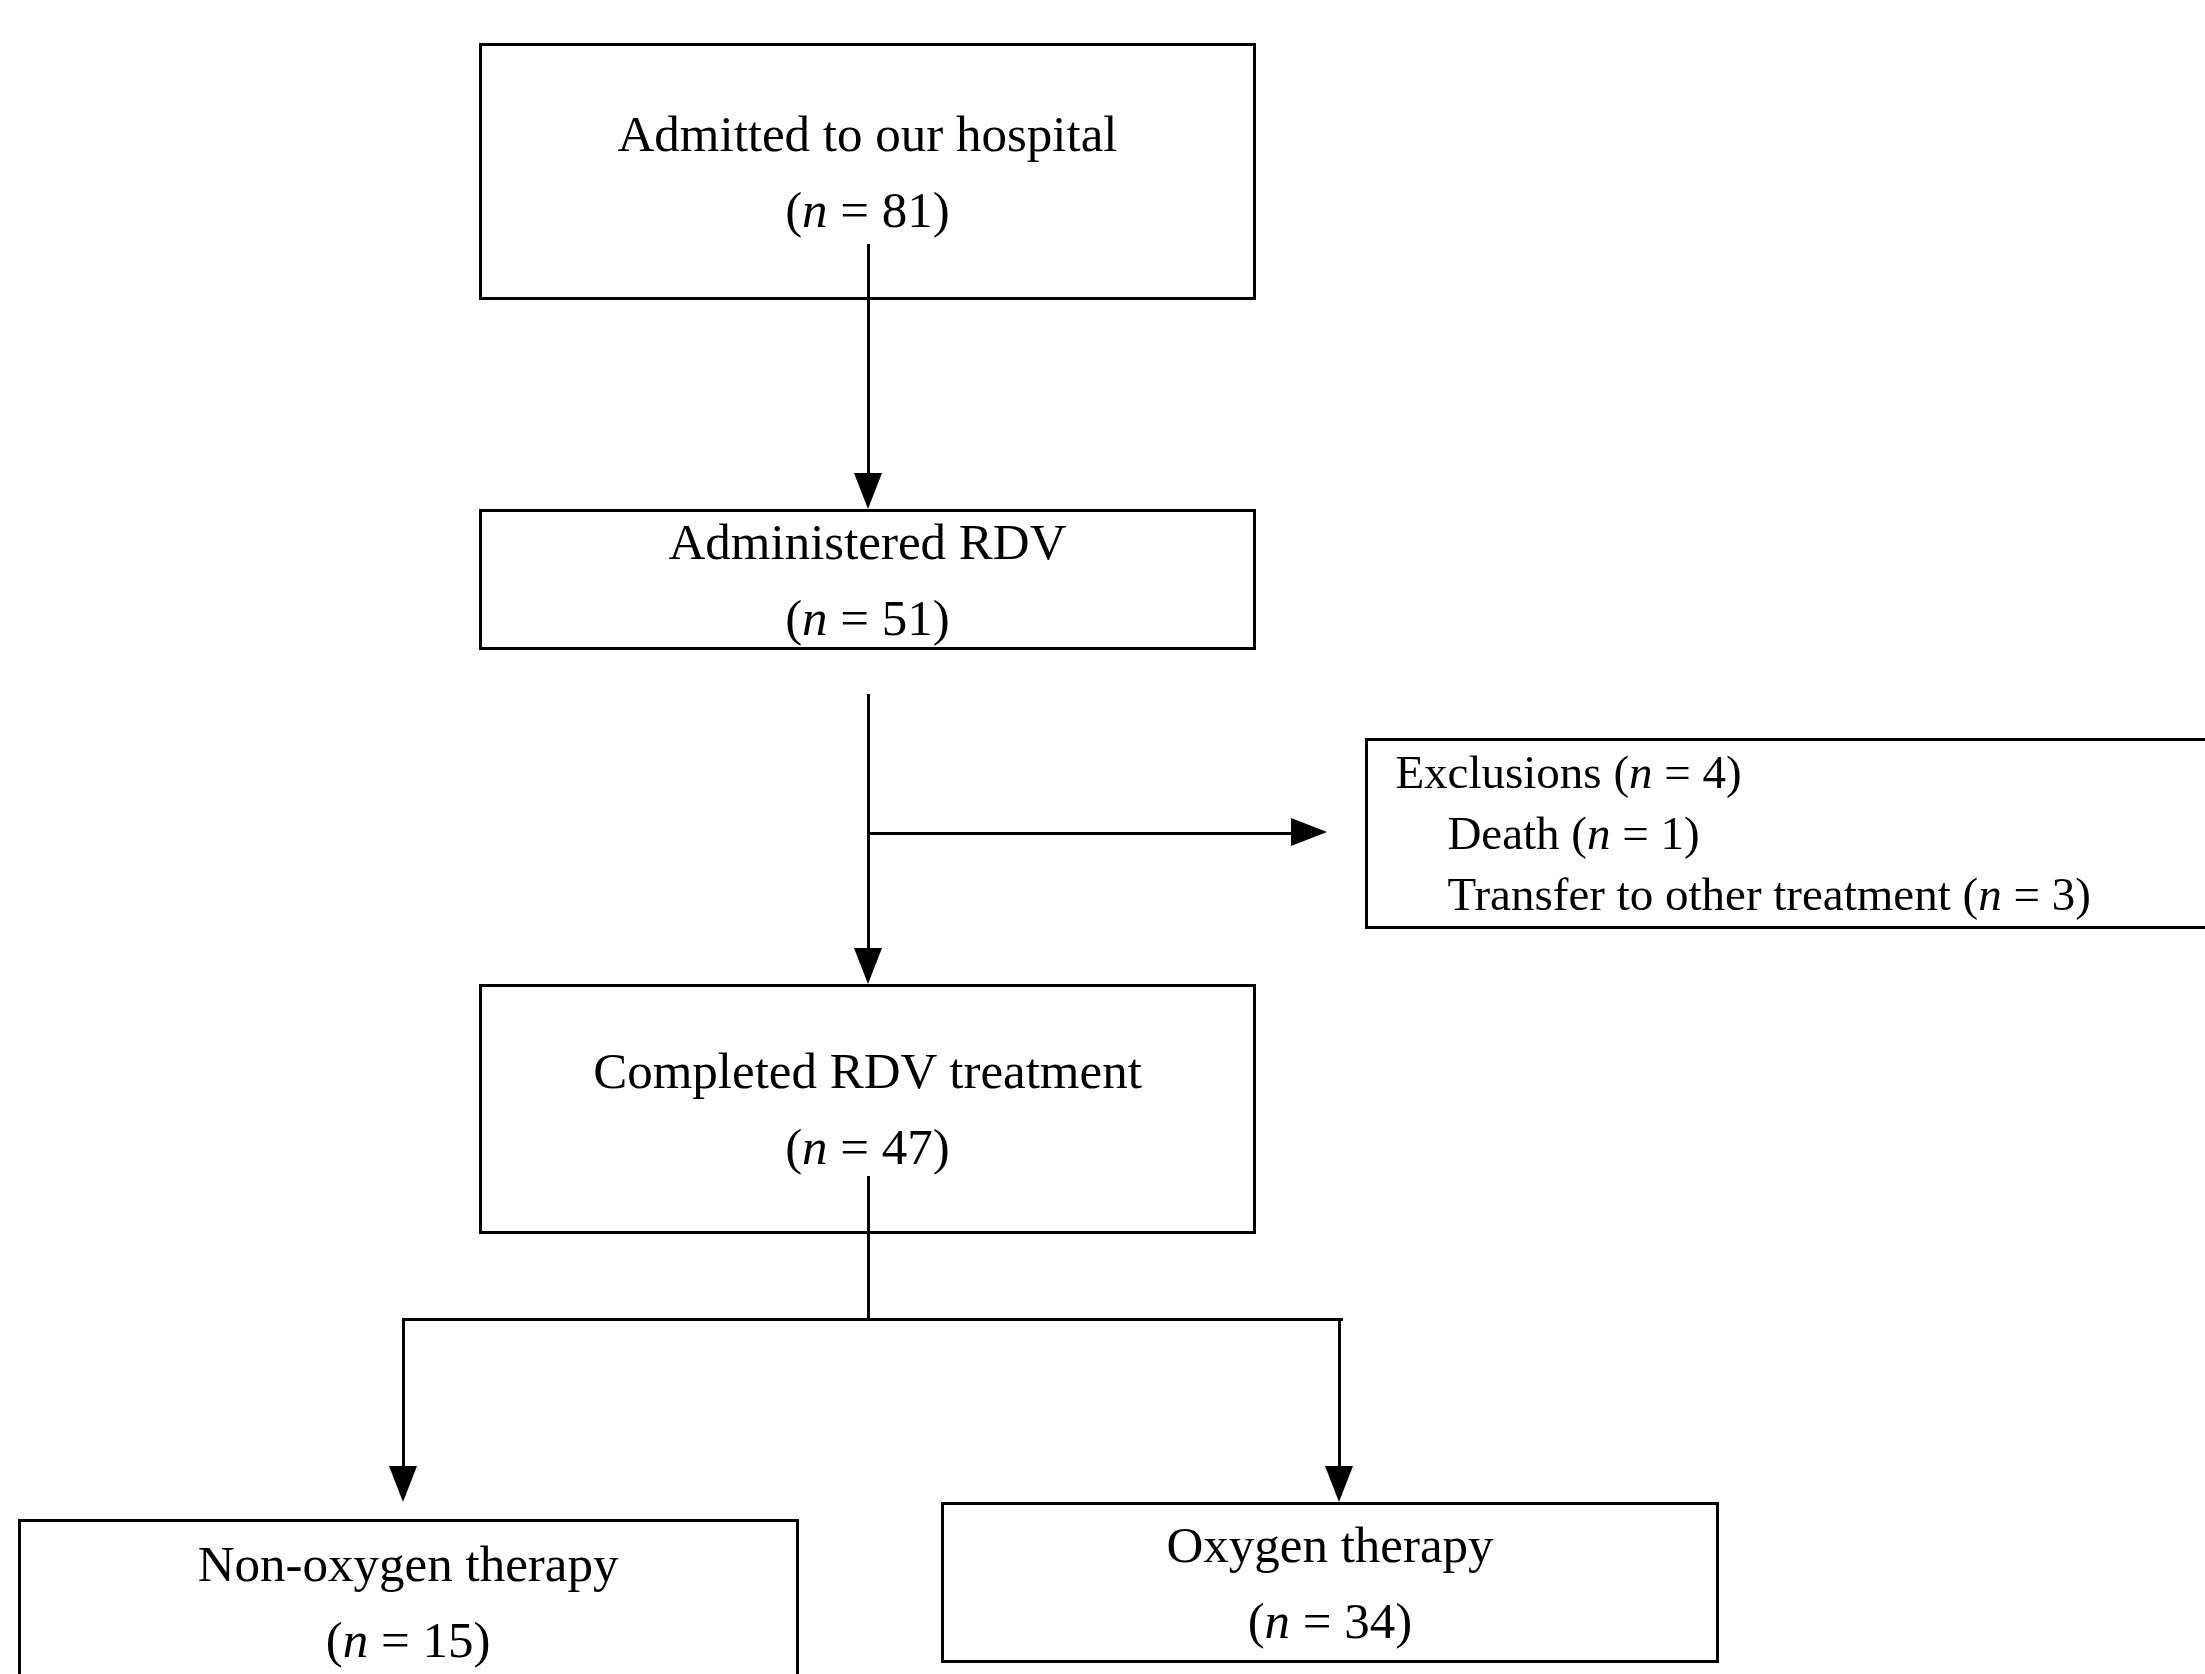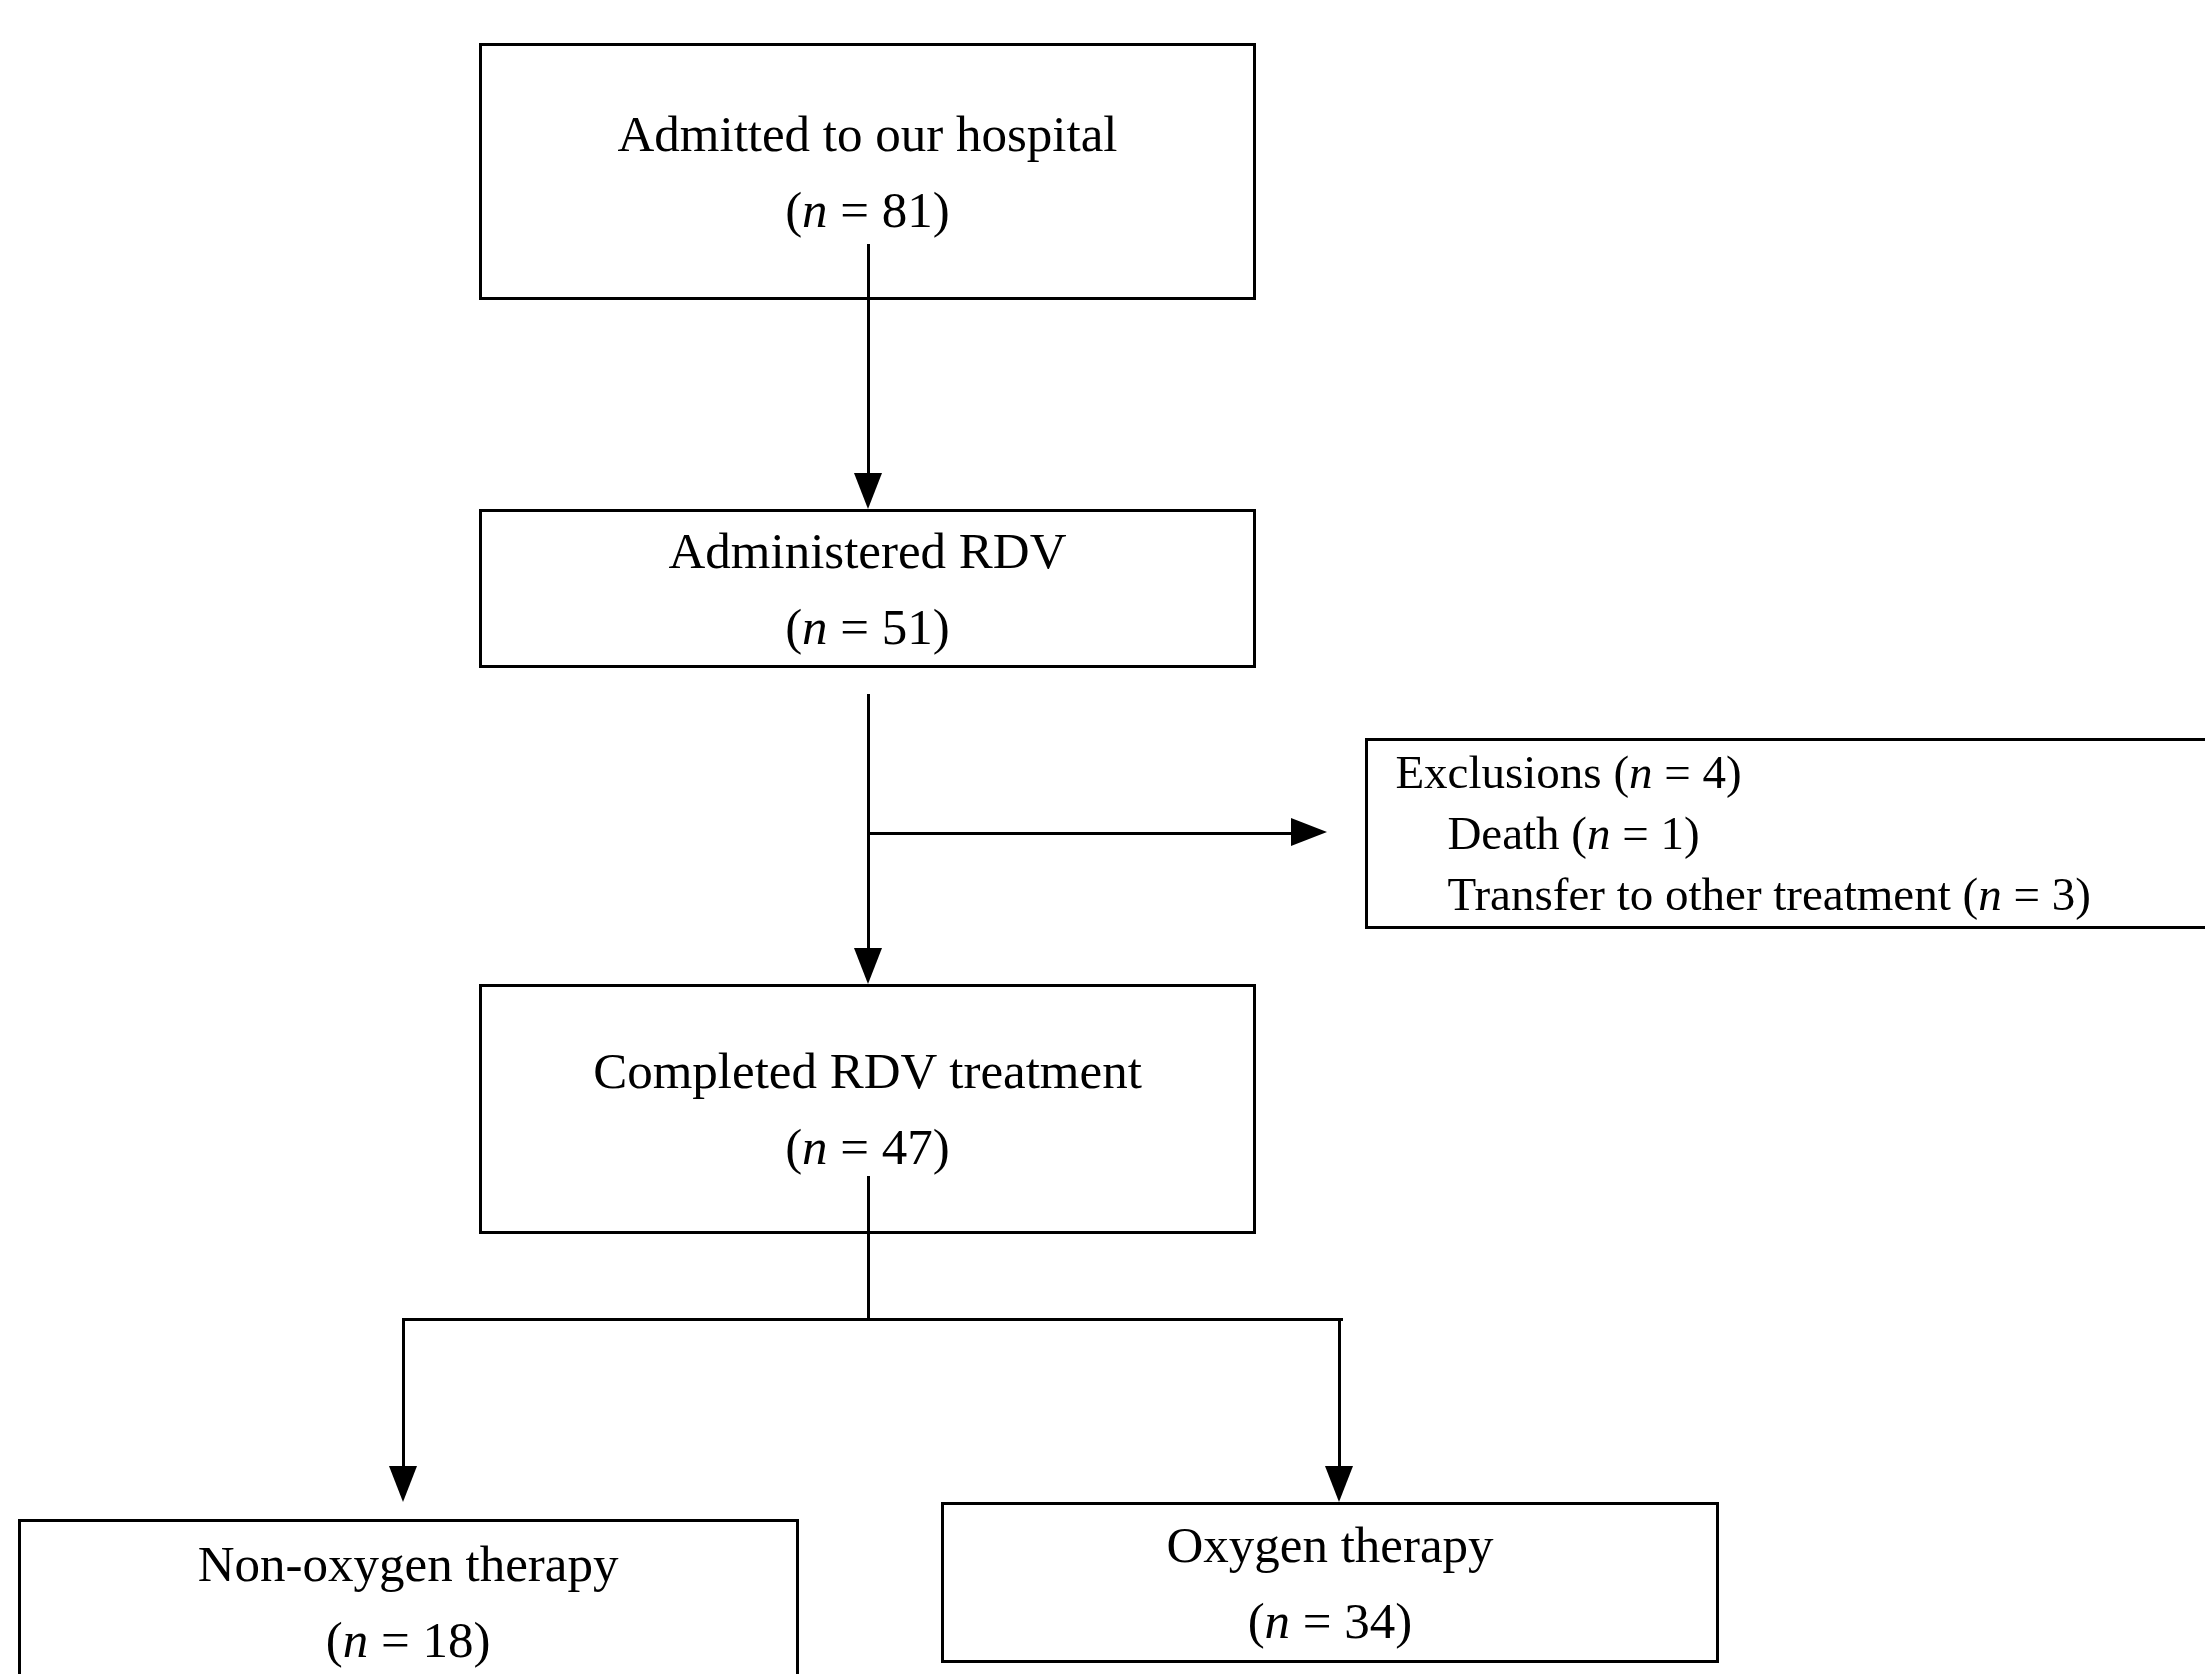--- a/index.html
+++ b/index.html
@@ -83,21 +83,21 @@
       <span>Admitted to our hospital</span>
     </div>
     <div>
       <span>(</span><span class="nvar">n</span><span> = 81)</span>
     </div>
   </div>
 
   <div class="vline" style="left:867px; top:244px; height:230px;"></div>
   <div class="arrow-down" style="left:854px; top:473px;"></div>
 
-  <div class="box center" style="left:479px; top:509px; width:777px; height:159px;">
+  <div class="box center" style="left:479px; top:509px; width:777px; height:141px;">
     <div>
       <span>Administered RDV</span>
     </div>
     <div>
       <span>(</span><span class="nvar">n</span><span> = 51)</span>
     </div>
   </div>
 
   <div class="vline" style="left:867px; top:694px; height:254px;"></div>
   <div class="arrow-down" style="left:854px; top:948px;"></div>
@@ -133,21 +133,21 @@
   <div class="arrow-down" style="left:389px; top:1466px;"></div>
 
   <div class="vline" style="left:1338px; top:1318px; height:150px;"></div>
   <div class="arrow-down" style="left:1325px; top:1466px;"></div>
 
   <div class="box center" style="left:17.6px; top:1502px; width:781px; height:165px;margin-top:17px;">
     <div>
       <span>Non-oxygen therapy</span>
     </div>
     <div>
-      <span>(</span><span class="nvar">n</span><span> = 18)</span>
+      <span>(</span><span class="nvar">n</span><span> = 15)</span>
     </div>
   </div>
 
   <div class="box center" style="left:941px; top:1502px; width:778px; height:161px;">
     <div>
       <span>Oxygen therapy</span>
     </div>
     <div>
       <span>(</span><span class="nvar">n</span><span> = 34)</span>
     </div>

